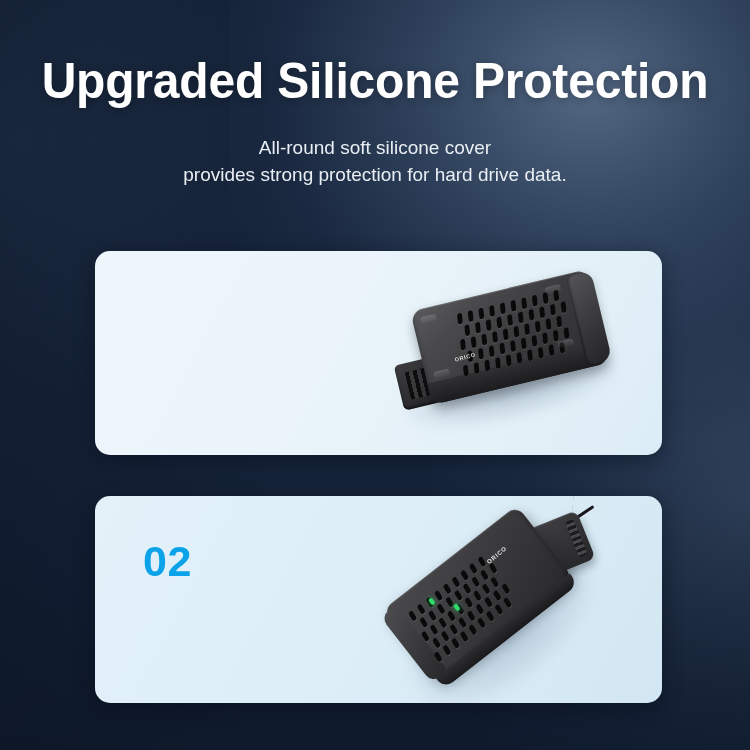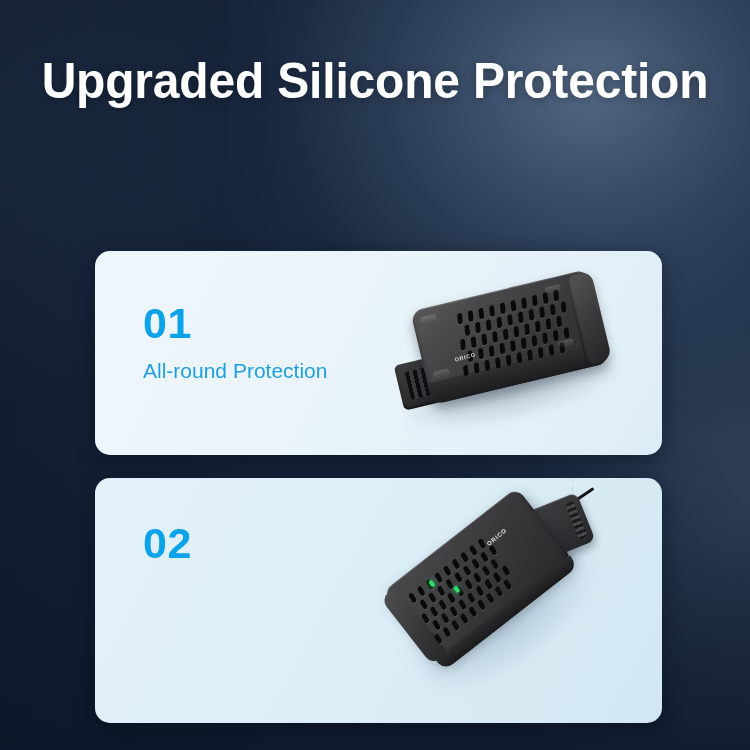--- a/index.html
+++ b/index.html
@@ -81,21 +81,21 @@
     position:absolute; left:95px; width:567px;
     border-radius:15px;
     overflow:hidden;
     box-shadow:0 5px 20px rgba(4,11,22,0.45);
   }
   #card-1 {
     top:251px; height:204px;
     background:linear-gradient(118deg,#eef6fb 0%,#eaf4fa 42%,#e4f1f8 72%,#dcecf6 100%);
   }
   #card-2 {
-    top:478px; height:245px;
+    top:496px; height:207px;
     background:linear-gradient(118deg,#e3f1f9 0%,#ddeef7 44%,#d8ebf5 74%,#d2e7f3 100%);
   }
 
   .card-text { position:absolute; left:48px; }
   #card-1 .card-text { top:49px; }
   #card-2 .card-text { top:42px; }
 
   .card-num {
     font-size:43px;
     font-weight:bold;
@@ -328,26 +328,26 @@
 
 <div id="page">
 
   <div class="bg-glow-tr"></div>
   <div class="bg-glow-r"></div>
   <div class="bg-glow-l"></div>
   <div class="bg-vignette"></div>
 
   <div class="headline">Upgraded  Silicone Protection</div>
 
+  <div class="subhead">
+    <div>All-round soft silicone cover</div>
+    <div>provides strong protection for hard drive data.</div>
+  </div>
 
   <div class="card" id="card-1">
-    <div class="card-text">
-      <div class="card-num">01</div>
-      <div class="card-title">All-round Protection</div>
-    </div>
 
     <div class="prod1">
       <div class="p1-shadow"></div>
 
       <div class="p1-tray">
         <div class="p1-tray-slats"></div>
       </div>
 
       <div class="p1-body">
         <div class="p1-face"></div>

